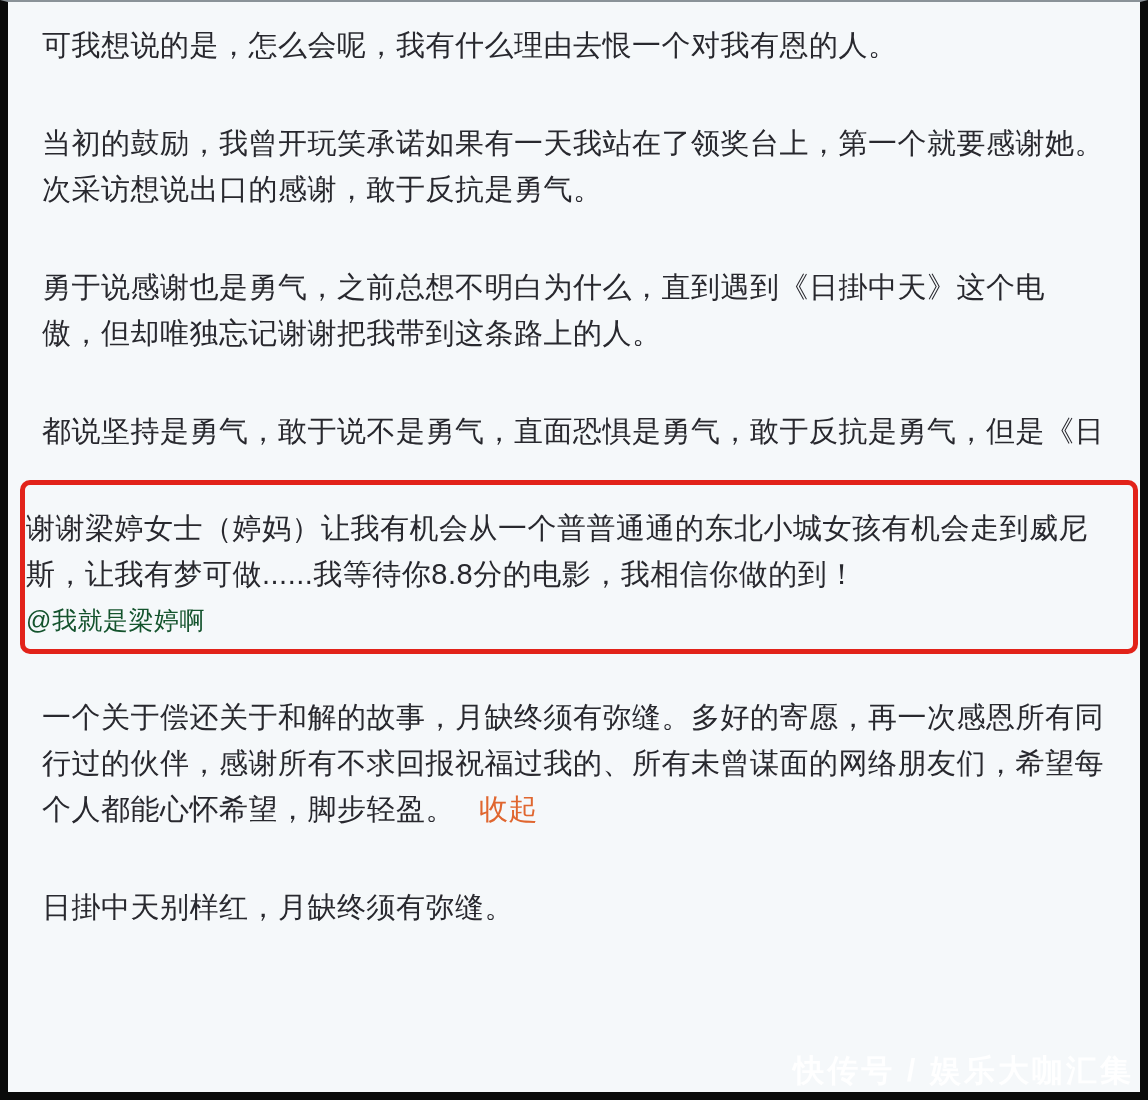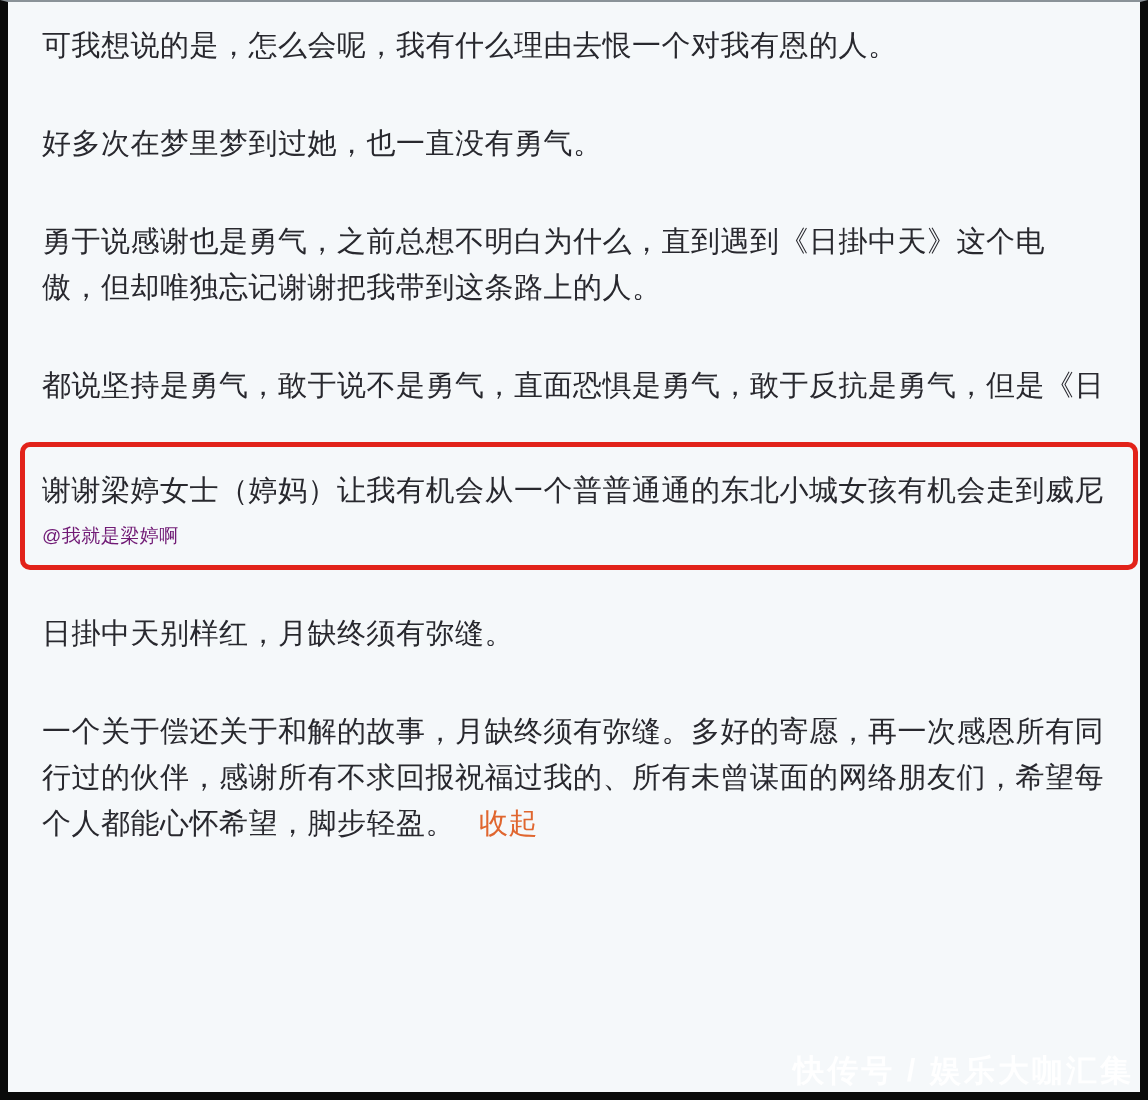--- a/index.html
+++ b/index.html
@@ -33,37 +33,37 @@
     line-height: 46px;
     color: #28282e;
     letter-spacing: 0.5px;
   }
 
   .para-4 { margin-bottom: 26px; }
 
   .highlight-box {
     border: 5px solid #e2231a;
     border-radius: 10px;
-    margin: 8px -22px 40px -22px;
-    padding: 20px 18px 6px 17px;
+    margin: 0 -22px 40px -22px;
+    padding: 20px 18px 6px 1px;
     background: transparent;
   }
   .highlight-box .line {
     display: block;
     white-space: nowrap;
     font-size: 29px;
     line-height: 46px;
     color: #28282e;
     letter-spacing: 0.5px;
   }
   .mention {
     display: inline-block;
-    font-size: 19px;
+    font-size: 25px;
     line-height: 46px;
-    color: #701a75;
+    color: #14532d;
     text-decoration: none;
     cursor: pointer;
     letter-spacing: 0.5px;
   }
 
   .collapse {
     color: #e0662f;
     text-decoration: none;
     cursor: pointer;
     margin-left: 24px;
@@ -85,45 +85,47 @@
 <body>
 
 <div class="frame">
   <div class="content">
 
     <div class="para">
       <span class="line">可我想说的是，怎么会呢，我有什么理由去恨一个对我有恩的人。</span>
     </div>
 
     <div class="para">
-      <span class="line">好多次在梦里梦到过她，也一直没有勇气。</span>
+      <span class="line">当初的鼓励，我曾开玩笑承诺如果有一天我站在了领奖台上，第一个就要感谢她。</span>
+      <span class="line">次采访想说出口的感谢，敢于反抗是勇气。</span>
     </div>
 
     <div class="para">
       <span class="line">勇于说感谢也是勇气，之前总想不明白为什么，直到遇到《日掛中天》这个电</span>
       <span class="line">傲，但却唯独忘记谢谢把我带到这条路上的人。</span>
     </div>
 
     <div class="para para-4">
       <span class="line">都说坚持是勇气，敢于说不是勇气，直面恐惧是勇气，敢于反抗是勇气，但是《日</span>
     </div>
 
     <div class="highlight-box">
       <span class="line">谢谢梁婷女士（婷妈）让我有机会从一个普普通通的东北小城女孩有机会走到威尼</span>
+      <span class="line">斯，让我有梦可做......我等待你8.8分的电影，我相信你做的到！</span>
       <a class="mention">@我就是梁婷啊</a>
-    </div>
-
-    <div class="para">
-      <span class="line">日掛中天别样红，月缺终须有弥缝。</span>
     </div>
 
     <div class="para">
       <span class="line">一个关于偿还关于和解的故事，月缺终须有弥缝。多好的寄愿，再一次感恩所有同</span>
       <span class="line">行过的伙伴，感谢所有不求回报祝福过我的、所有未曾谋面的网络朋友们，希望每</span>
       <span class="line">
         <span>个人都能心怀希望，脚步轻盈。</span><a class="collapse">收起</a>
       </span>
     </div>
 
+    <div class="para">
+      <span class="line">日掛中天别样红，月缺终须有弥缝。</span>
+    </div>
+
   </div>
 
   <div class="watermark">快传号 / 娱乐大咖汇集</div>
 </div>
 
 </body></html>

